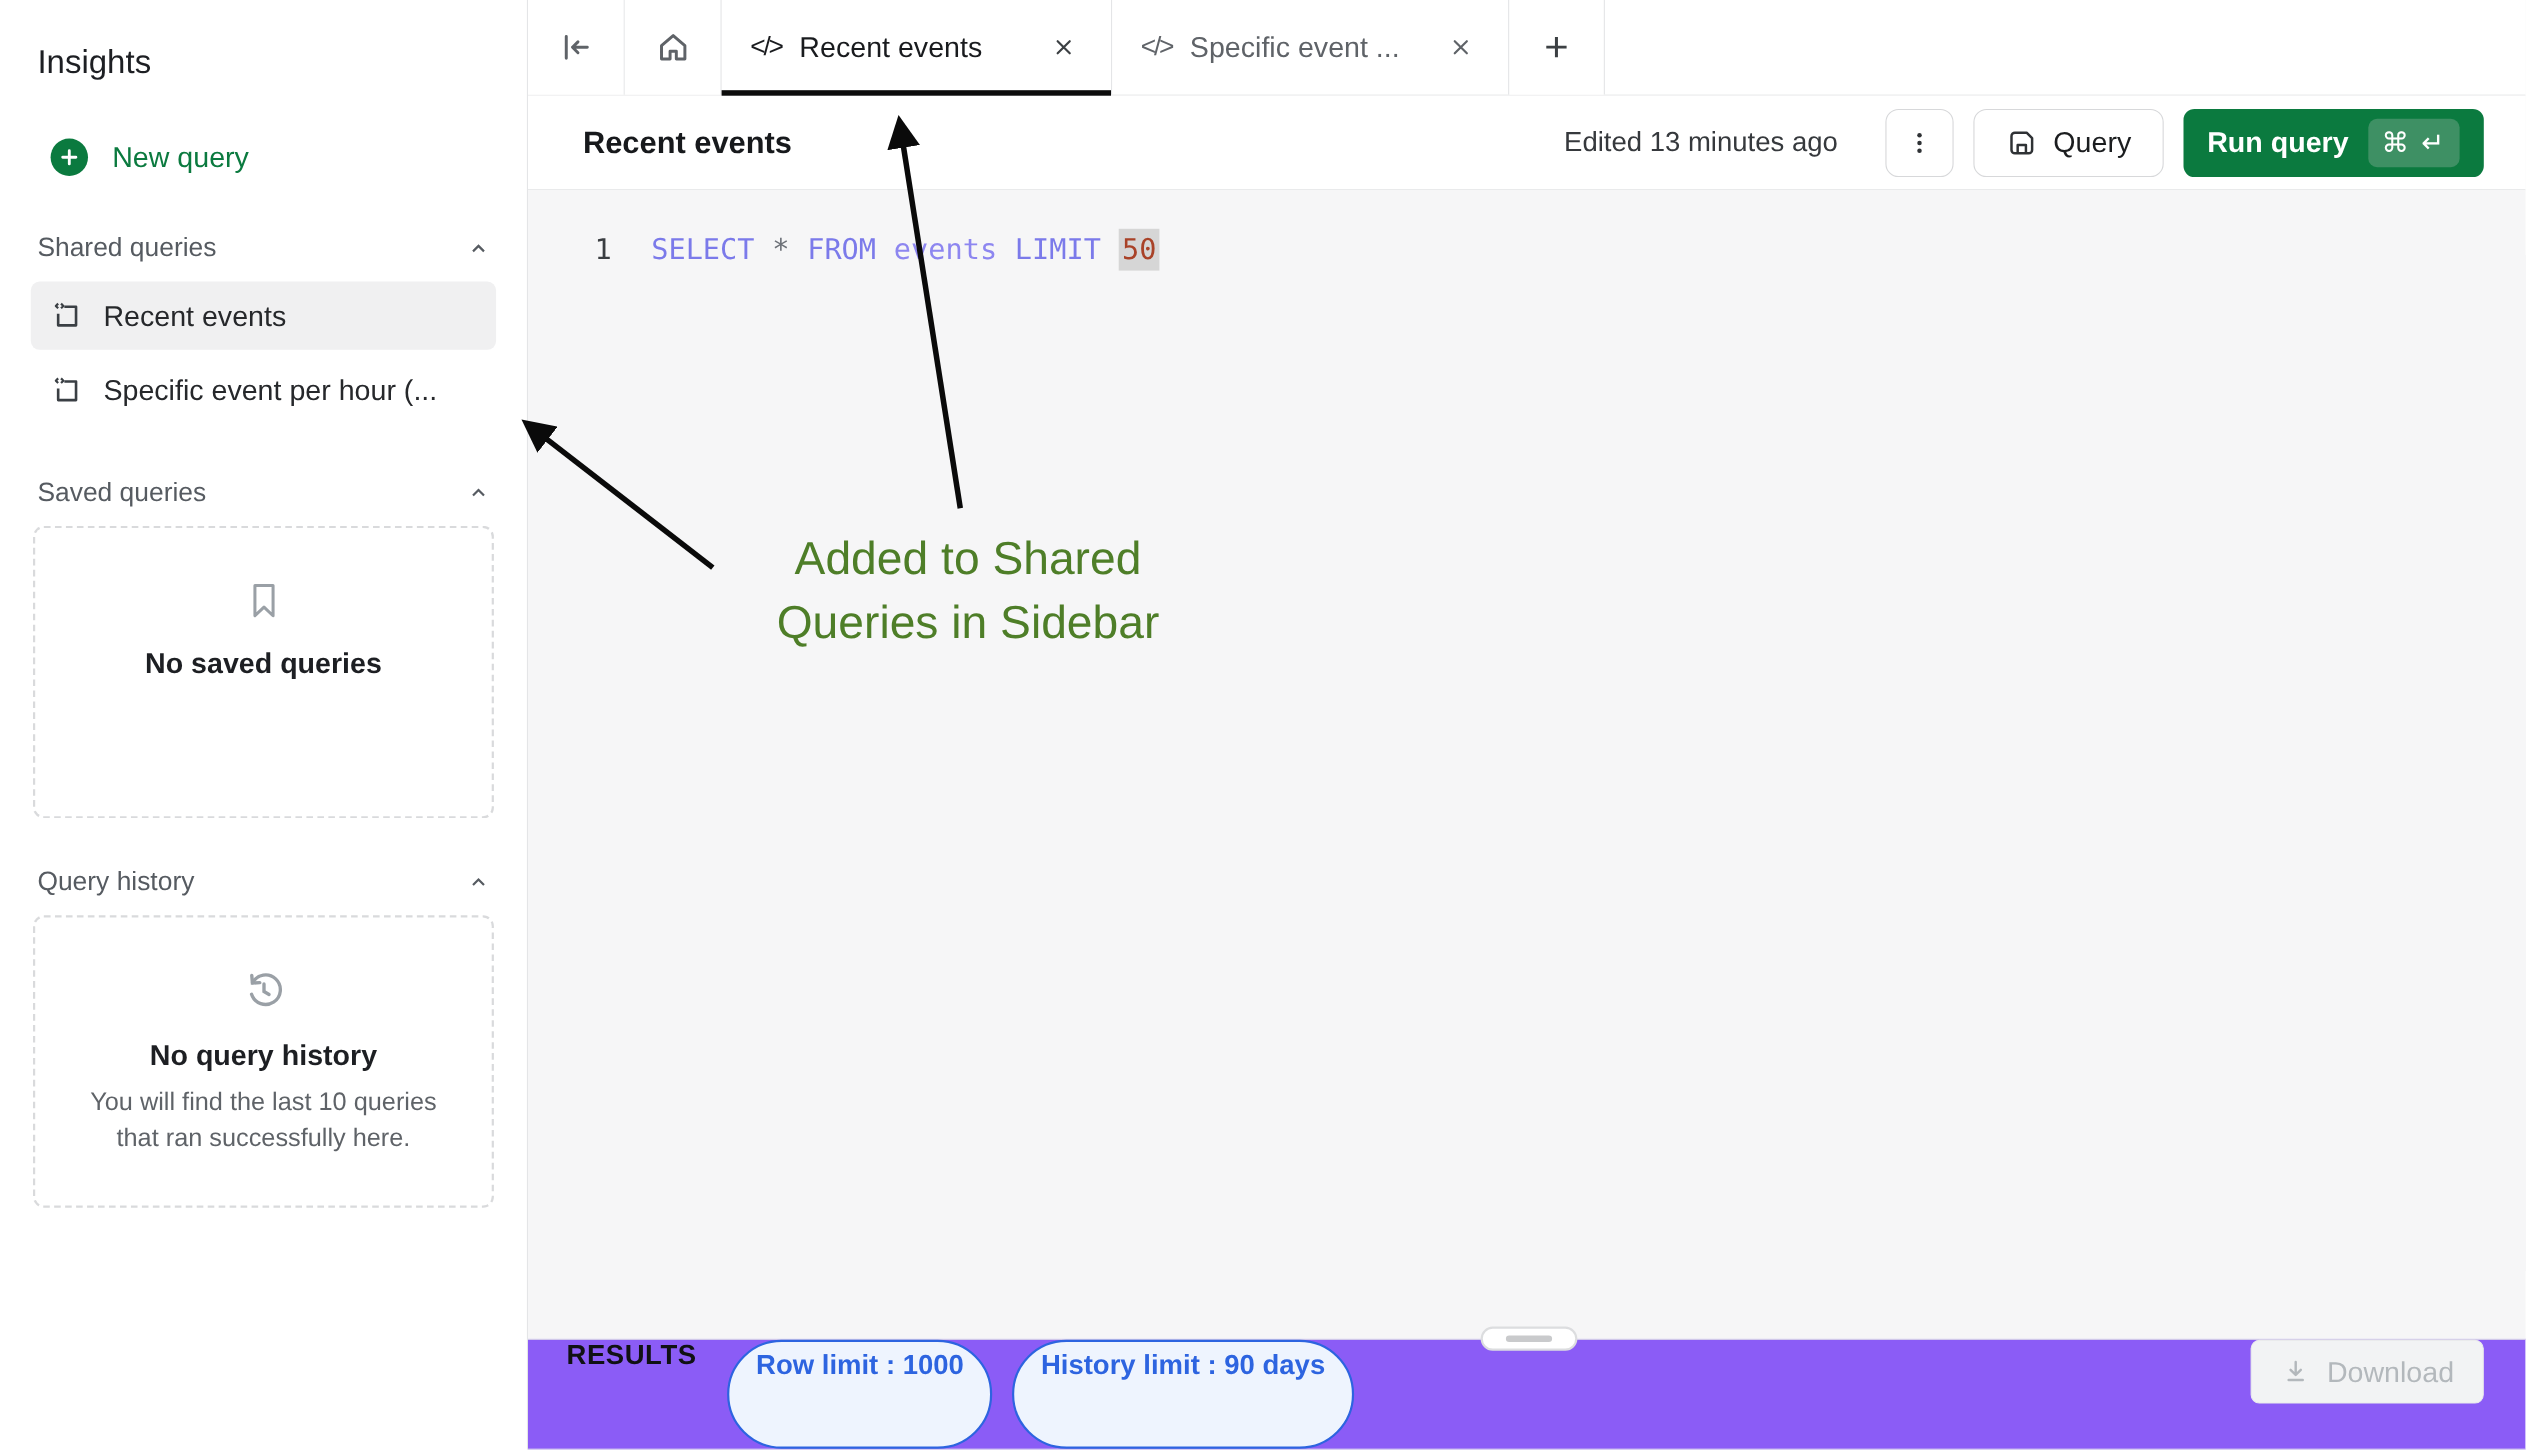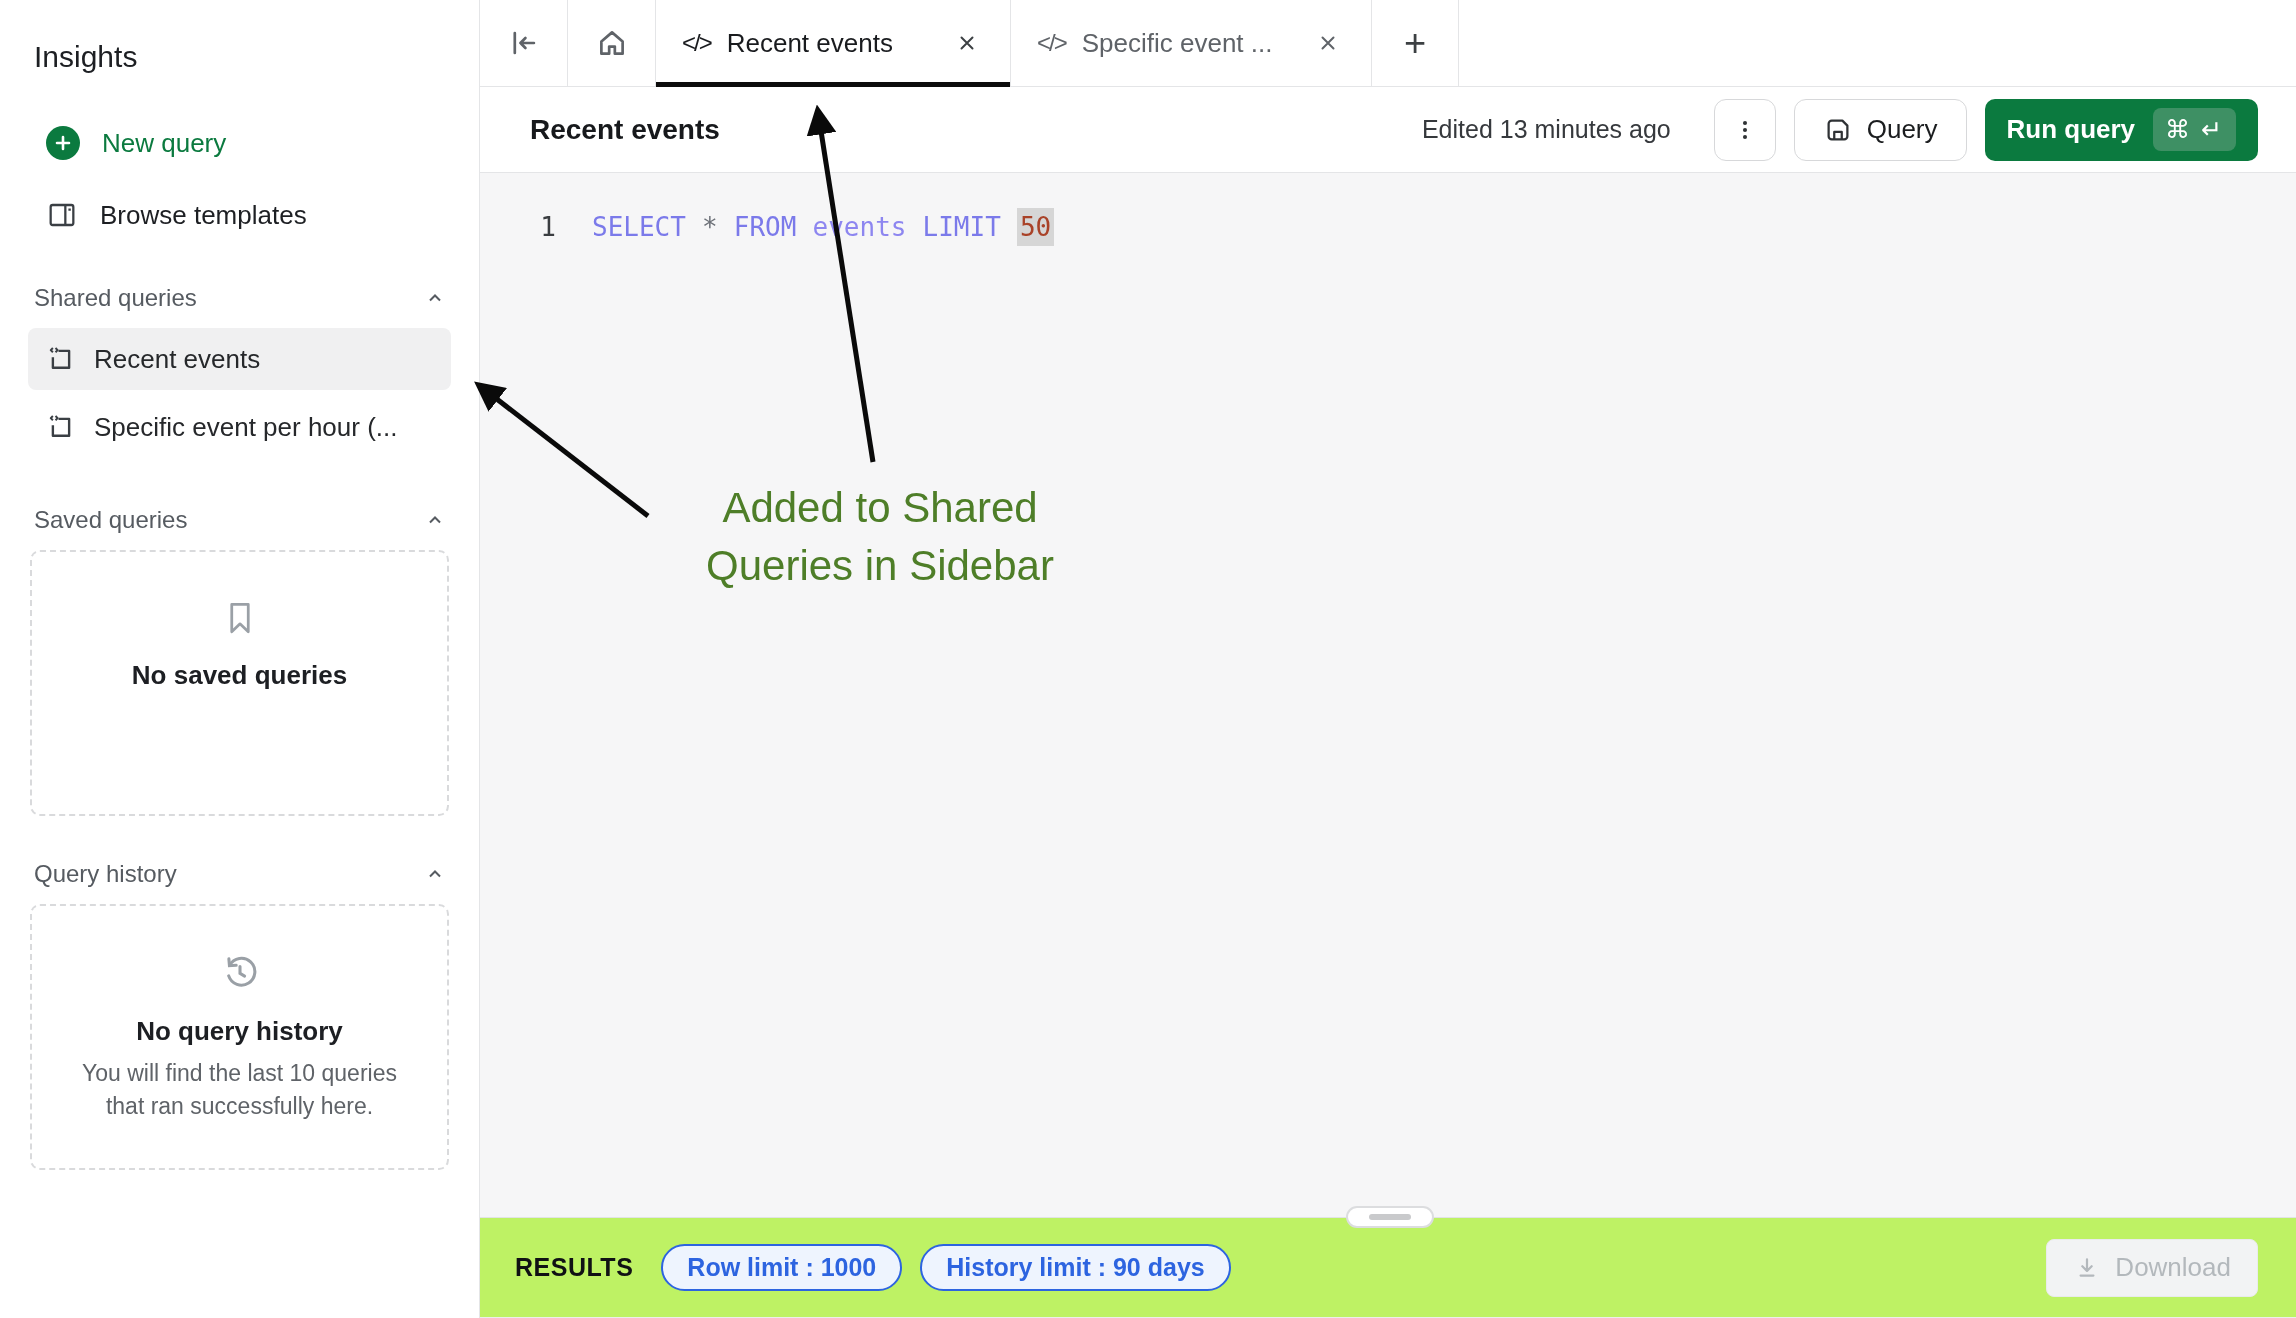--- a/index.html
+++ b/index.html
@@ -76,23 +76,23 @@
   .code{margin-left:36px;white-space:nowrap}
   .tok + .tok{margin-left:0.62em}
   .tok-keyword{color:var(--keyword-purple)}
   .tok-operator{color:#6d7178}
   .tok-identifier{color:var(--identifier-purple)}
   .tok-number{color:var(--number-red);background:var(--number-bg);padding:4px 3px}
 
   .annotation{position:absolute;left:160px;top:306px;width:480px;text-align:center;
               font-size:42px;line-height:58px;color:var(--annotation-green)}
 
-  .results-bar{height:101px;min-height:101px;box-sizing:border-box;background:#bef264;
+  .results-bar{height:101px;min-height:101px;box-sizing:border-box;background:#8b5cf6;
                border-top:1px solid #e2e3e5;border-bottom:1px solid #eceded;
-               display:flex;align-items:center;padding:0 38px 0 35px}
+               display:flex;padding:0 38px 0 35px}
   .results-label{font-size:25px;font-weight:700;letter-spacing:.5px;color:#101114}
   .pills{display:flex;gap:18px;margin-left:28px}
   .pill{border:2px solid var(--pill-blue);color:var(--pill-blue);background:var(--pill-blue-bg);
         border-radius:999px;font-size:25px;font-weight:600;padding:7px 24px;cursor:pointer}
   .btn-download{margin-left:auto;height:58px;background:#f2f3f4;border:1px solid #eaebec;
                 border-radius:8px;color:#b3b8bc;display:flex;align-items:center;gap:14px;
                 padding:0 26px;font-size:26px}
 
   .drag-handle{position:absolute;left:1346px;top:1206px;width:88px;height:22px;background:#fff;
                border:2px solid #dcdddf;border-radius:12px;box-sizing:border-box;z-index:30;
@@ -115,29 +115,20 @@
 
     <div class="nav-row green">
       <span class="plus-circle">
         <svg class="ic" width="20" height="20" viewBox="0 0 20 20">
             <path d="M10 4 V16 M4 10 H16" stroke="#fff" stroke-width="2.6" stroke-linecap="round"></path>
           </svg>
       </span>
       <span>New query</span>
     </div>
 
-    <div class="nav-row">
-      <span>
-        <svg class="ic" width="32" height="32" viewBox="0 0 24 24" fill="none" stroke="#3a3f44" stroke-width="1.7">
-          <rect x="3.5" y="4.5" width="17" height="15" rx="1.5"></rect>
-          <path d="M14.5 4.5 V19.5 M16.8 8 H18.6"></path>
-        </svg>
-      </span>
-      <span>Browse templates</span>
-    </div>
 
     <div class="section-header sh-shared">
       <span>Shared queries</span>
       <svg class="ic" width="20" height="20" viewBox="0 0 20 20" fill="none" stroke="#565b61" stroke-width="2">
           <path d="M5 12.5 L10 7.5 L15 12.5"></path>
         </svg>
     </div>
 
     <div class="query-item selected qi-first">
       <svg class="ic" width="30" height="30" viewBox="0 0 24 24" fill="none" stroke="#3a3f44" stroke-width="1.9" stroke-linejoin="round">

